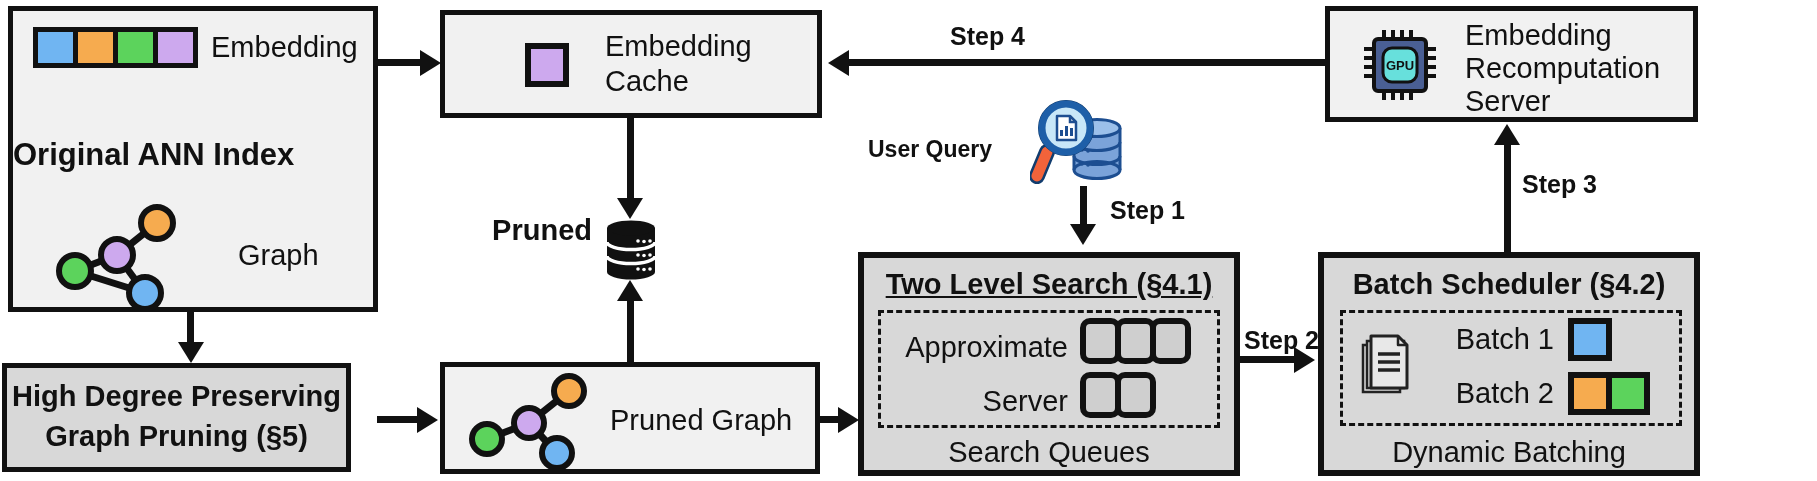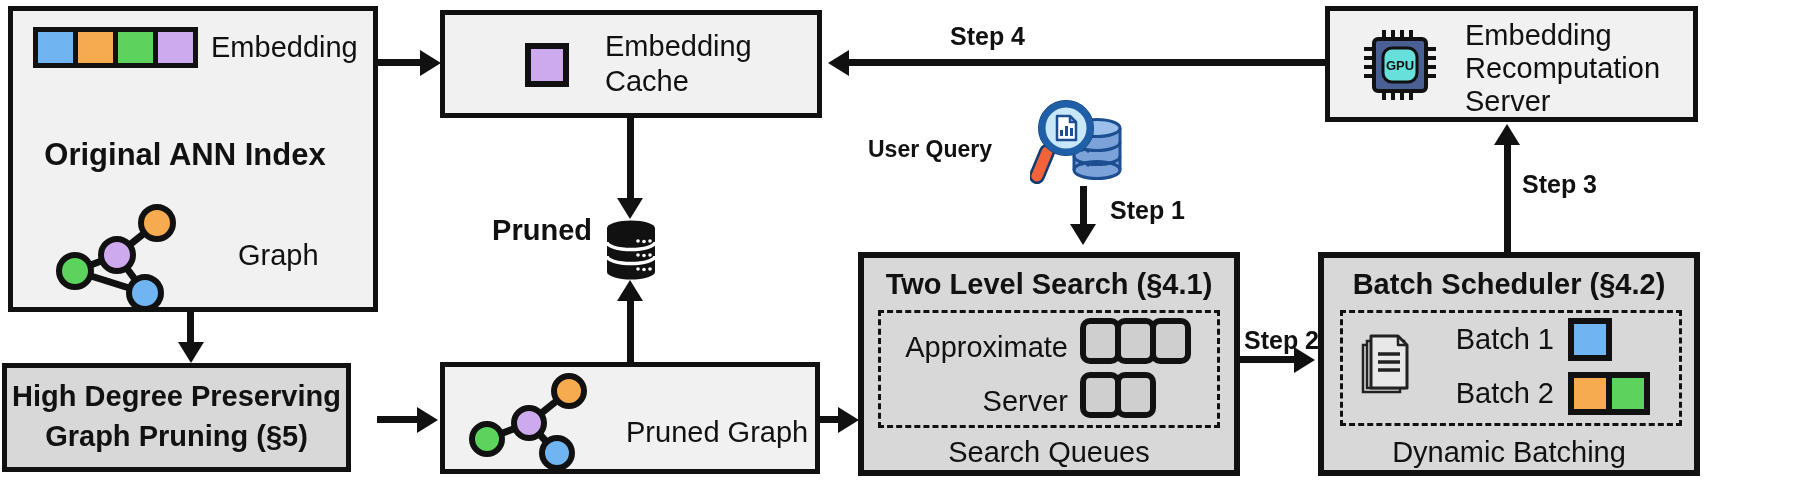--- a/index.html
+++ b/index.html
@@ -43,21 +43,21 @@
 <div class="canvas">
 
   <div class="box light" style="left:8px;top:6px;width:370px;height:306px;">
     <div class="emb-strip">
         <div class="emb-cell c-blue"></div>
         <div class="emb-cell c-orange"></div>
         <div class="emb-cell c-green"></div>
         <div class="emb-cell c-purple"></div>
       </div>
     <div class="lbl" style="left:198px;top:20px;font-size:29px;">Embedding</div>
-    <div class="lbl bold" style="left:0;right:16px;top:126px;text-align:center;font-size:31px;">Original ANN Index</div>
+    <div class="lbl bold" style="left:0;right:16px;top:126px;font-size:31px;">Original ANN Index</div>
     <svg style="position:absolute;left:42px;top:188px;" width="130" height="112" viewBox="0 0 130 112">
       <g stroke="#111" stroke-width="7">
         <line x1="62" y1="56" x2="102" y2="24"></line>
         <line x1="62" y1="56" x2="20" y2="72"></line>
         <line x1="62" y1="56" x2="90" y2="94"></line>
         <line x1="20" y1="72" x2="90" y2="94"></line>
       </g>
       <circle cx="102" cy="24" r="16" fill="#f6ab4f" stroke="#111" stroke-width="6"></circle>
       <circle cx="62" cy="56" r="16" fill="#cda9ee" stroke="#111" stroke-width="6"></circle>
       <circle cx="20" cy="72" r="16" fill="#5cd35c" stroke="#111" stroke-width="6"></circle>
@@ -106,21 +106,21 @@
       <g stroke="#111" stroke-width="7">
         <line x1="62" y1="50" x2="102" y2="18"></line>
         <line x1="62" y1="50" x2="20" y2="66"></line>
         <line x1="62" y1="50" x2="90" y2="80"></line>
       </g>
       <circle cx="102" cy="18" r="15" fill="#f6ab4f" stroke="#111" stroke-width="6"></circle>
       <circle cx="62" cy="50" r="15" fill="#cda9ee" stroke="#111" stroke-width="6"></circle>
       <circle cx="20" cy="66" r="15" fill="#5cd35c" stroke="#111" stroke-width="6"></circle>
       <circle cx="90" cy="80" r="15" fill="#70b5f2" stroke="#111" stroke-width="6"></circle>
     </svg>
-    <div class="lbl" style="left:165px;top:49px;font-size:29px;margin-left:16px;">Pruned Graph</div>
+    <div class="lbl" style="left:165px;top:37px;font-size:29px;">Pruned Graph</div>
   </div>
 
   <div class="lbl bold" style="left:868px;top:136px;font-size:23px;">User Query</div>
   <svg style="position:absolute;left:1030px;top:92px;" width="98" height="104" viewBox="0 0 98 104">
 
     <g>
       <rect x="44" y="36" width="46" height="42" fill="#7ba3d9"></rect>
       <ellipse cx="67" cy="78" rx="23" ry="8.5" fill="#7ba3d9" stroke="#1d4e91" stroke-width="3"></ellipse>
       <path d="M44,50 a23,8.5 0 0 0 46,0" fill="none" stroke="#1d4e91" stroke-width="3"></path>
       <path d="M44,64 a23,8.5 0 0 0 46,0" fill="none" stroke="#1d4e91" stroke-width="3"></path>
@@ -140,21 +140,21 @@
     <circle cx="36" cy="36" r="24" fill="none" stroke="#1e5fa8" stroke-width="7"></circle>
 
     <path d="M27,24 h13 l6,6 v18 h-19 z" fill="#ffffff" stroke="#1d4e91" stroke-width="2.5" stroke-linejoin="round"></path>
     <path d="M40,24 v6 h6" fill="none" stroke="#1d4e91" stroke-width="2.5"></path>
     <rect x="30" y="38" width="3" height="6" fill="#1d4e91"></rect>
     <rect x="35" y="34" width="3" height="10" fill="#1d4e91"></rect>
     <rect x="40" y="36" width="3" height="8" fill="#1d4e91"></rect>
   </svg>
 
   <div class="box gray" style="left:858px;top:252px;width:382px;height:224px;border-width:6px;">
-    <div class="title-lbl" style="top:10px;">Two Level Search (§4.1)</div>
+    <div class="title-lbl" style="top:10px;text-decoration:underline;">Two Level Search (§4.1)</div>
     <div class="dashed" style="left:14px;top:52px;width:342px;height:118px;"></div>
     <div class="q-row" style="left:28px;top:60px;">
       <span class="q-label" style="display:inline-block;width:176px;text-align:right;">Approximate</span>
       <div class="q-slots">
           <div class="queue-slot"></div>
           <div class="queue-slot"></div>
           <div class="queue-slot"></div>
         </div>
     </div>
     <div class="q-row" style="left:28px;top:114px;">

